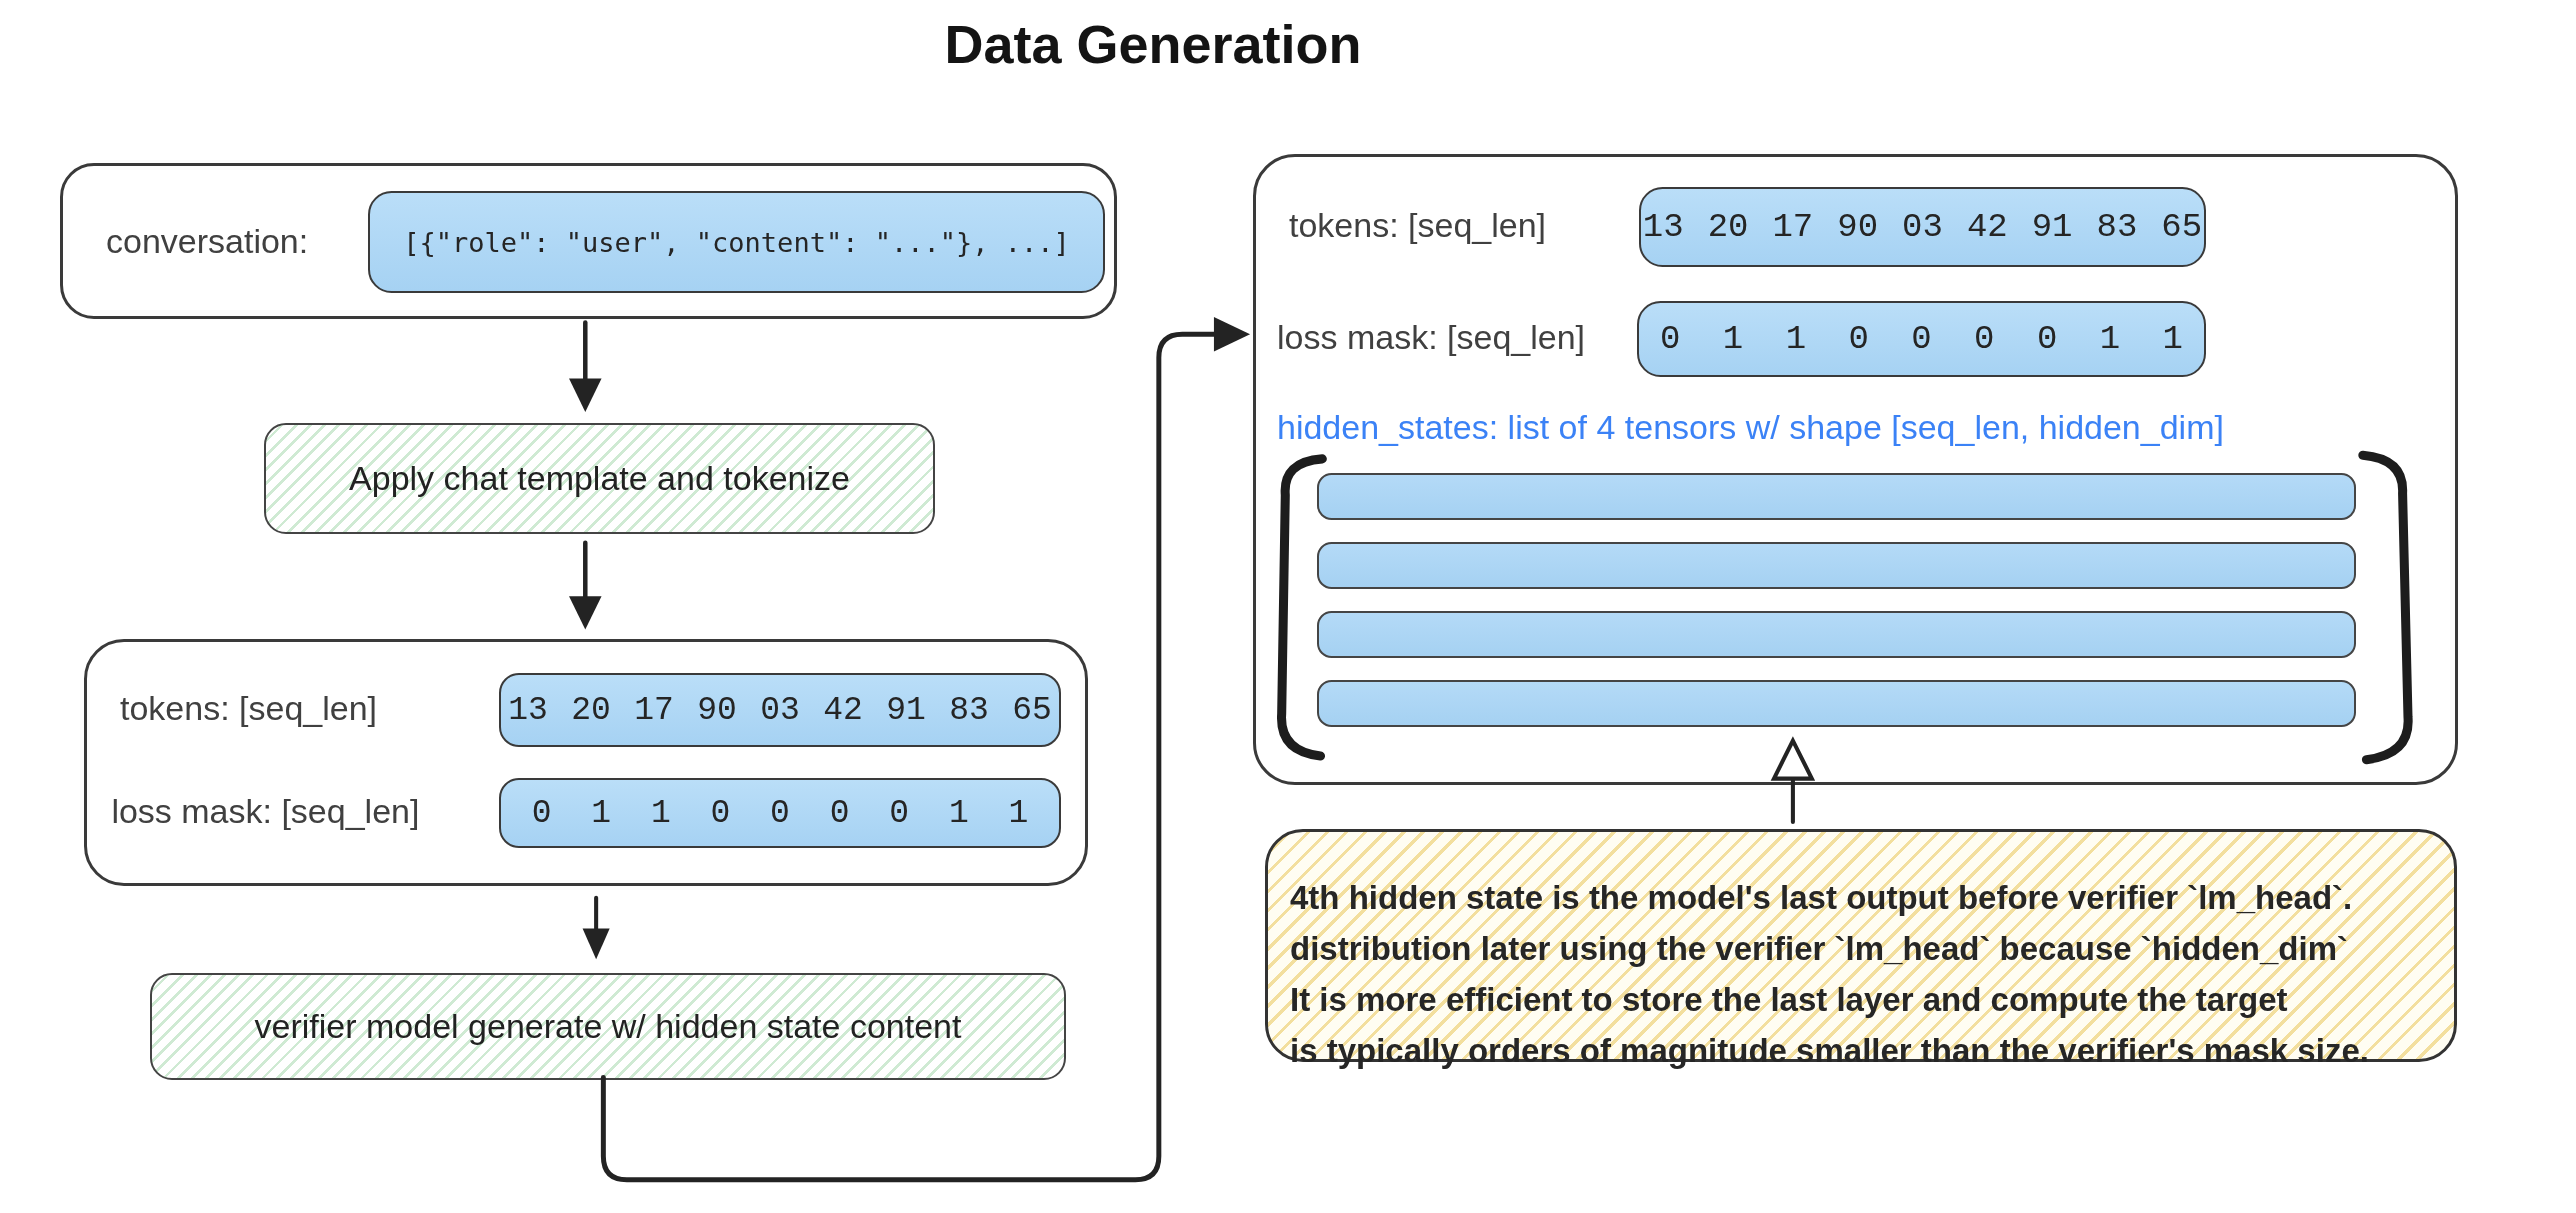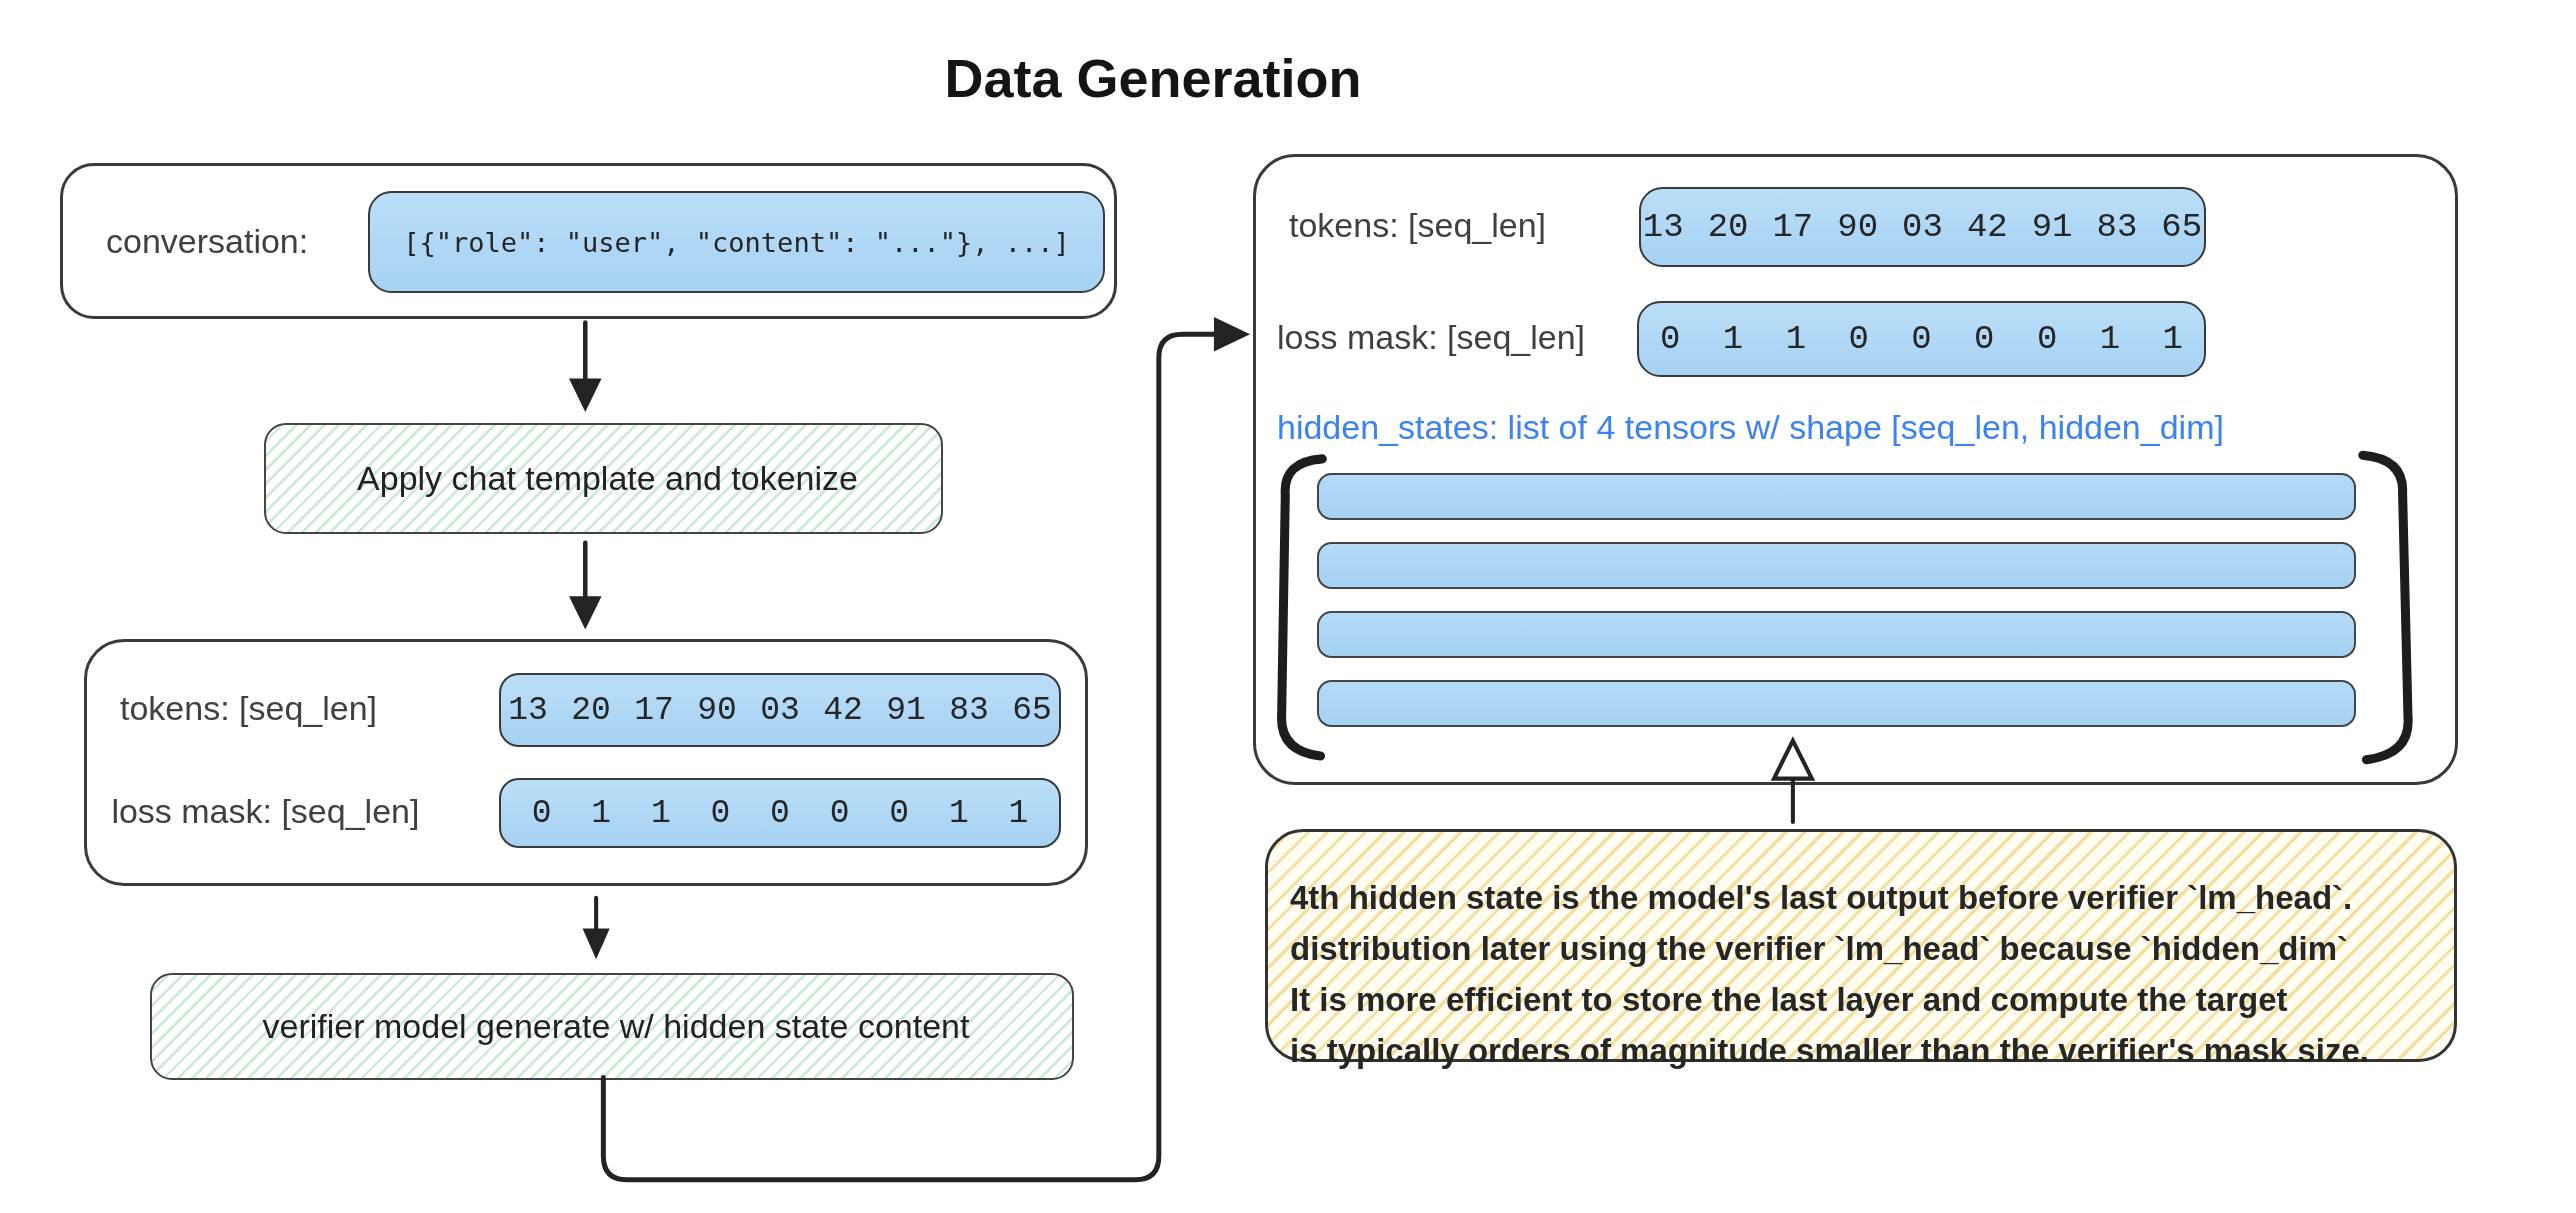--- a/index.html
+++ b/index.html
@@ -16,32 +16,32 @@
   #canvas{
     position:relative;
     width:2576px;height:1214px;
     background:var(--paper);
     font-family:"Liberation Sans", sans-serif;
     color:var(--ink);
     overflow:hidden;
   }
   .title{
     position:absolute;left:1153px;top:12.6px;transform:translateX(-50%);
-    font-size:54px;font-weight:700;color:#141414;letter-spacing:0px;white-space:nowrap;margin-top:34px;
+    font-size:54px;font-weight:700;color:#141414;letter-spacing:0px;white-space:nowrap;
   }
   .panel{
     position:absolute;background:#fff;
     border:3.2px solid var(--blue-border);
   }
   .hatch-green{
     position:absolute;
     background:repeating-linear-gradient(135deg,var(--green-stripe) 0px,var(--green-stripe) 2.7px,#ffffff 2.7px,#ffffff 10px);
     border:2.7px solid #444;border-radius:22px;
     display:flex;align-items:center;justify-content:center;
-    font-size:34px;color:#222;padding-left:8px;
+    font-size:34px;color:#222;
   }
   .pill{
     position:absolute;
     background:linear-gradient(180deg,var(--blue-top),var(--blue-bot));
     border:2.7px solid var(--blue-border);
     display:flex;align-items:center;justify-content:center;
     font-family:Liberation Mono, monospace;
     color:#252525;
   }
   .rowlabel{

